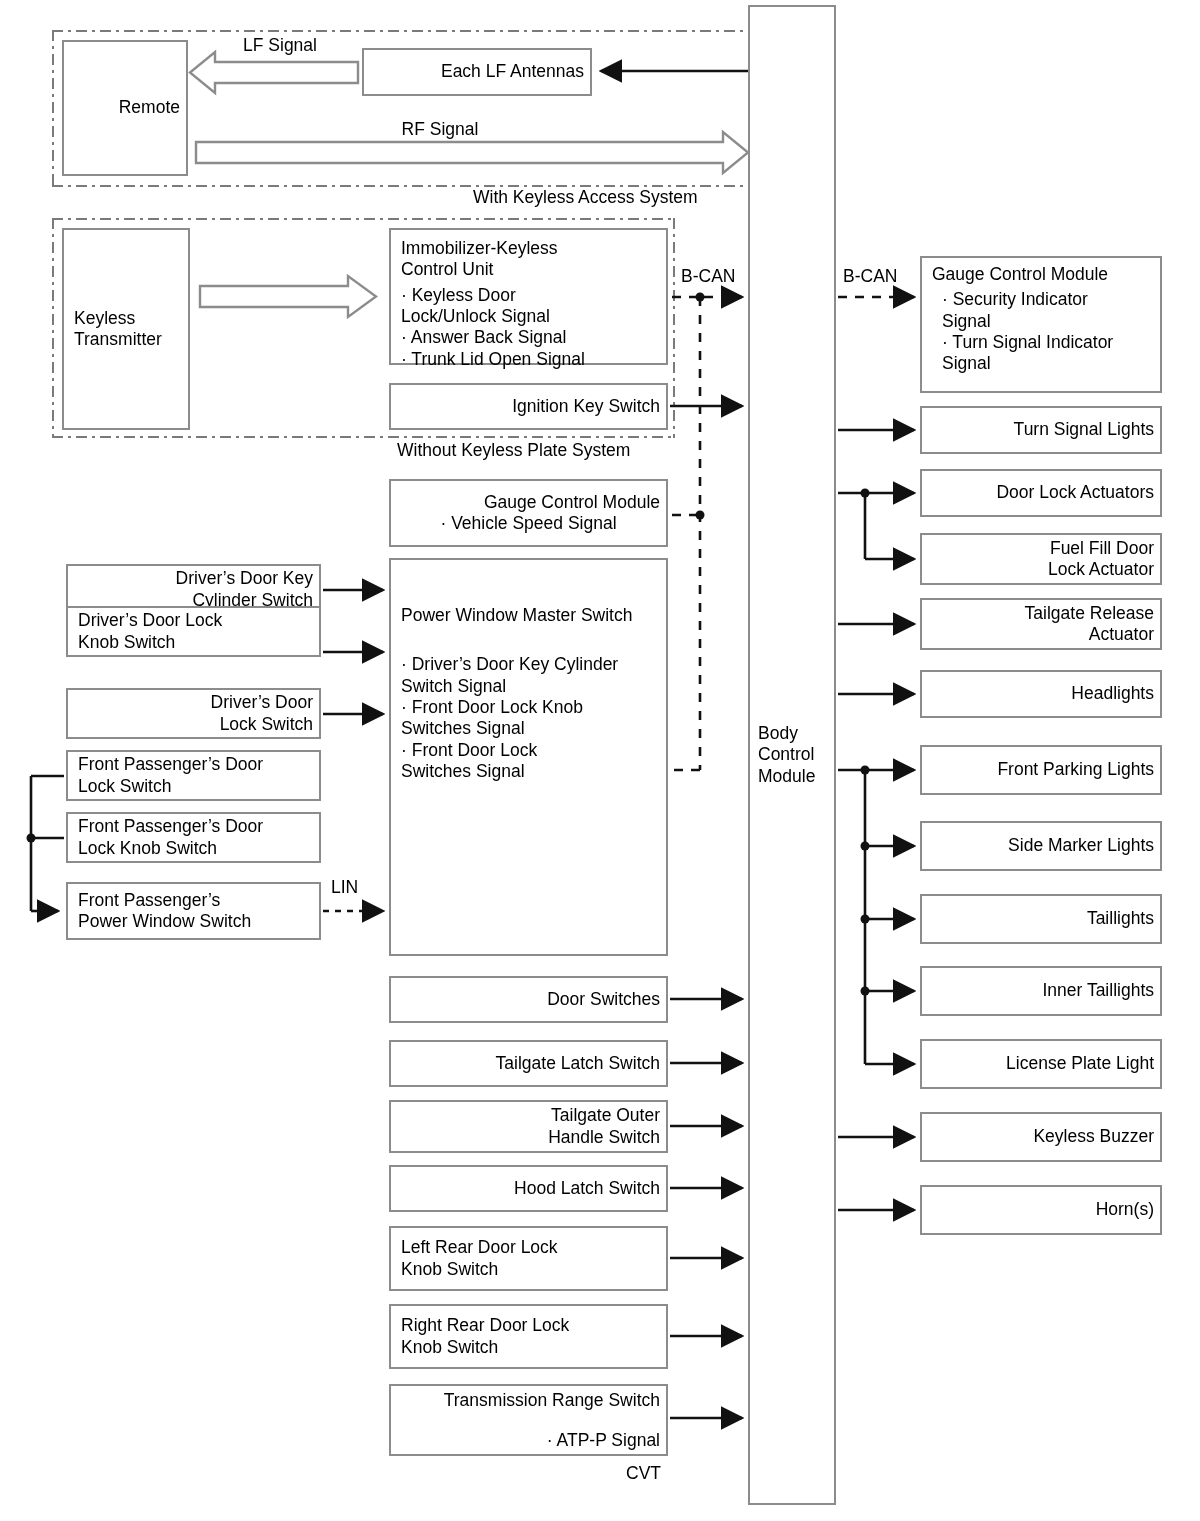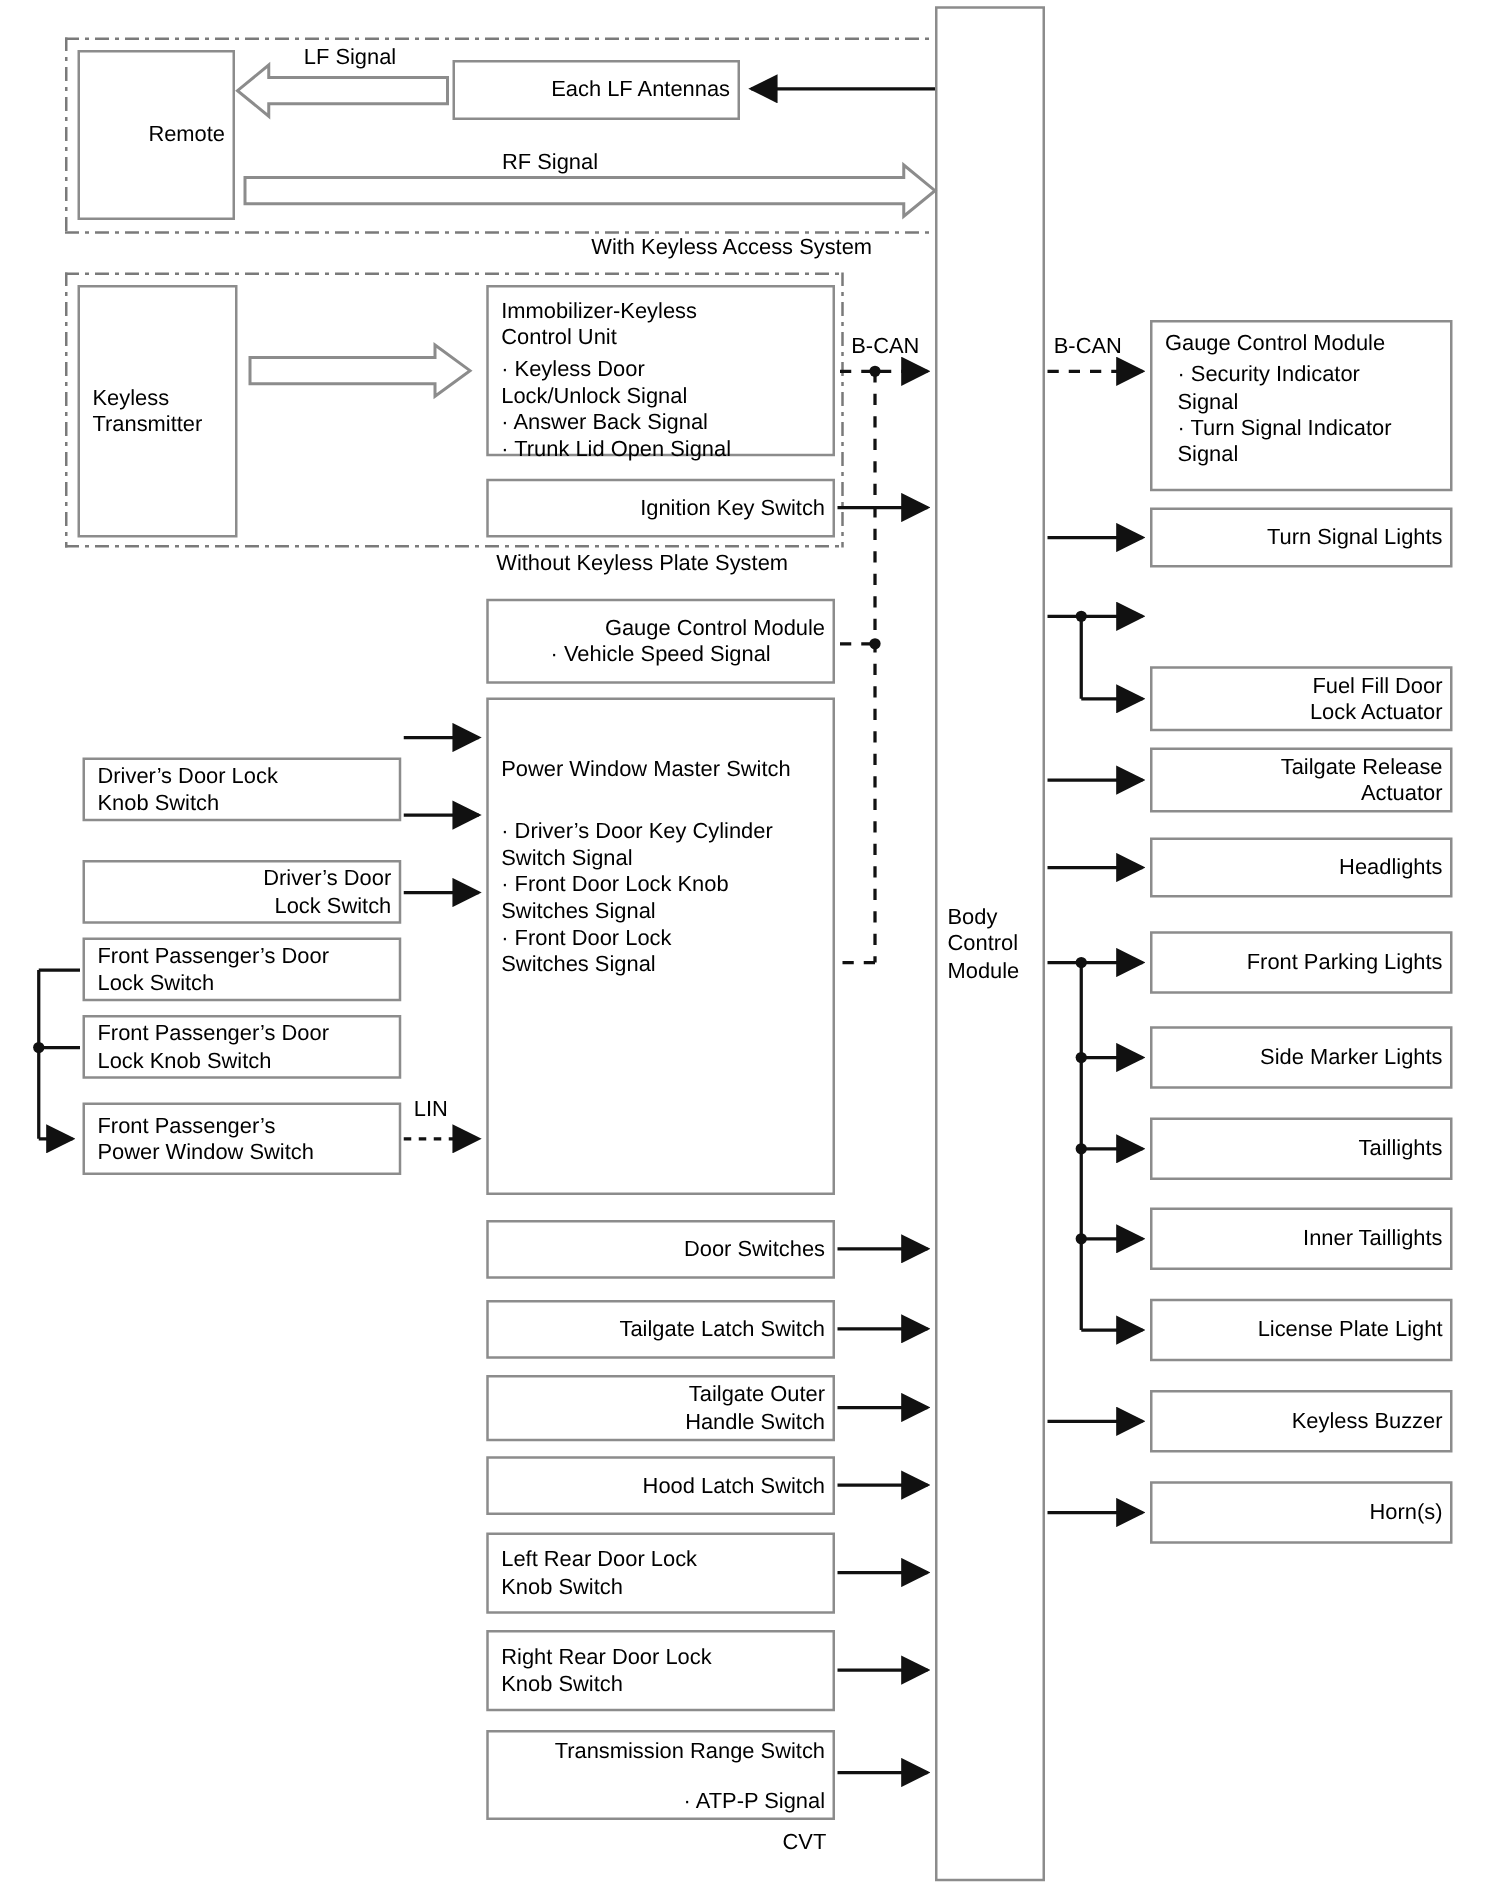--- a/index.html
+++ b/index.html
@@ -98,20 +98,24 @@
   <div class="box" style="left:389px;top:558px;width:279px;height:398px;justify-content:flex-start;padding-top:45px;">
     <div class="ttl-l">Power Window Master Switch</div>
     <div class="bul" style="margin-top:28px;">· Driver’s Door Key Cylinder
 Switch Signal
 · Front Door Lock Knob
 Switches Signal
 · Front Door Lock
 Switches Signal</div>
   </div>
 
+  <div class="box" style="left:66px;top:564px;width:255px;height:51px;">
+    <div class="ttl">Driver’s Door Key
+Cylinder Switch</div>
+  </div>
   <div class="box" style="left:66px;top:606px;width:255px;height:51px;">
     <div class="ttl-l">Driver’s Door Lock
 Knob Switch</div>
   </div>
   <div class="box" style="left:66px;top:688px;width:255px;height:51px;">
     <div class="ttl">Driver’s Door
 Lock Switch</div>
   </div>
   <div class="box" style="left:66px;top:750px;width:255px;height:51px;">
     <div class="ttl-l">Front Passenger’s Door
@@ -169,20 +173,23 @@
   <div class="box" style="left:920px;top:256px;width:242px;height:137px;justify-content:flex-start;padding-top:6px;">
     <div class="ttl-l">Gauge Control Module</div>
     <div class="bul" style="margin-top:4px;padding-left:20px;">· Security Indicator
 Signal
 · Turn Signal Indicator
 Signal</div>
   </div>
 
   <div class="box" style="left:920px;top:406px;width:242px;height:48px;">
     <div class="ttl">Turn Signal Lights</div>
+  </div>
+  <div class="box" style="left:920px;top:469px;width:242px;height:48px;">
+    <div class="ttl">Door Lock Actuators</div>
   </div>
   <div class="box" style="left:920px;top:533px;width:242px;height:52px;">
     <div class="ttl">Fuel Fill Door
 Lock Actuator</div>
   </div>
   <div class="box" style="left:920px;top:598px;width:242px;height:52px;">
     <div class="ttl">Tailgate Release
 Actuator</div>
   </div>
   <div class="box" style="left:920px;top:670px;width:242px;height:48px;">

